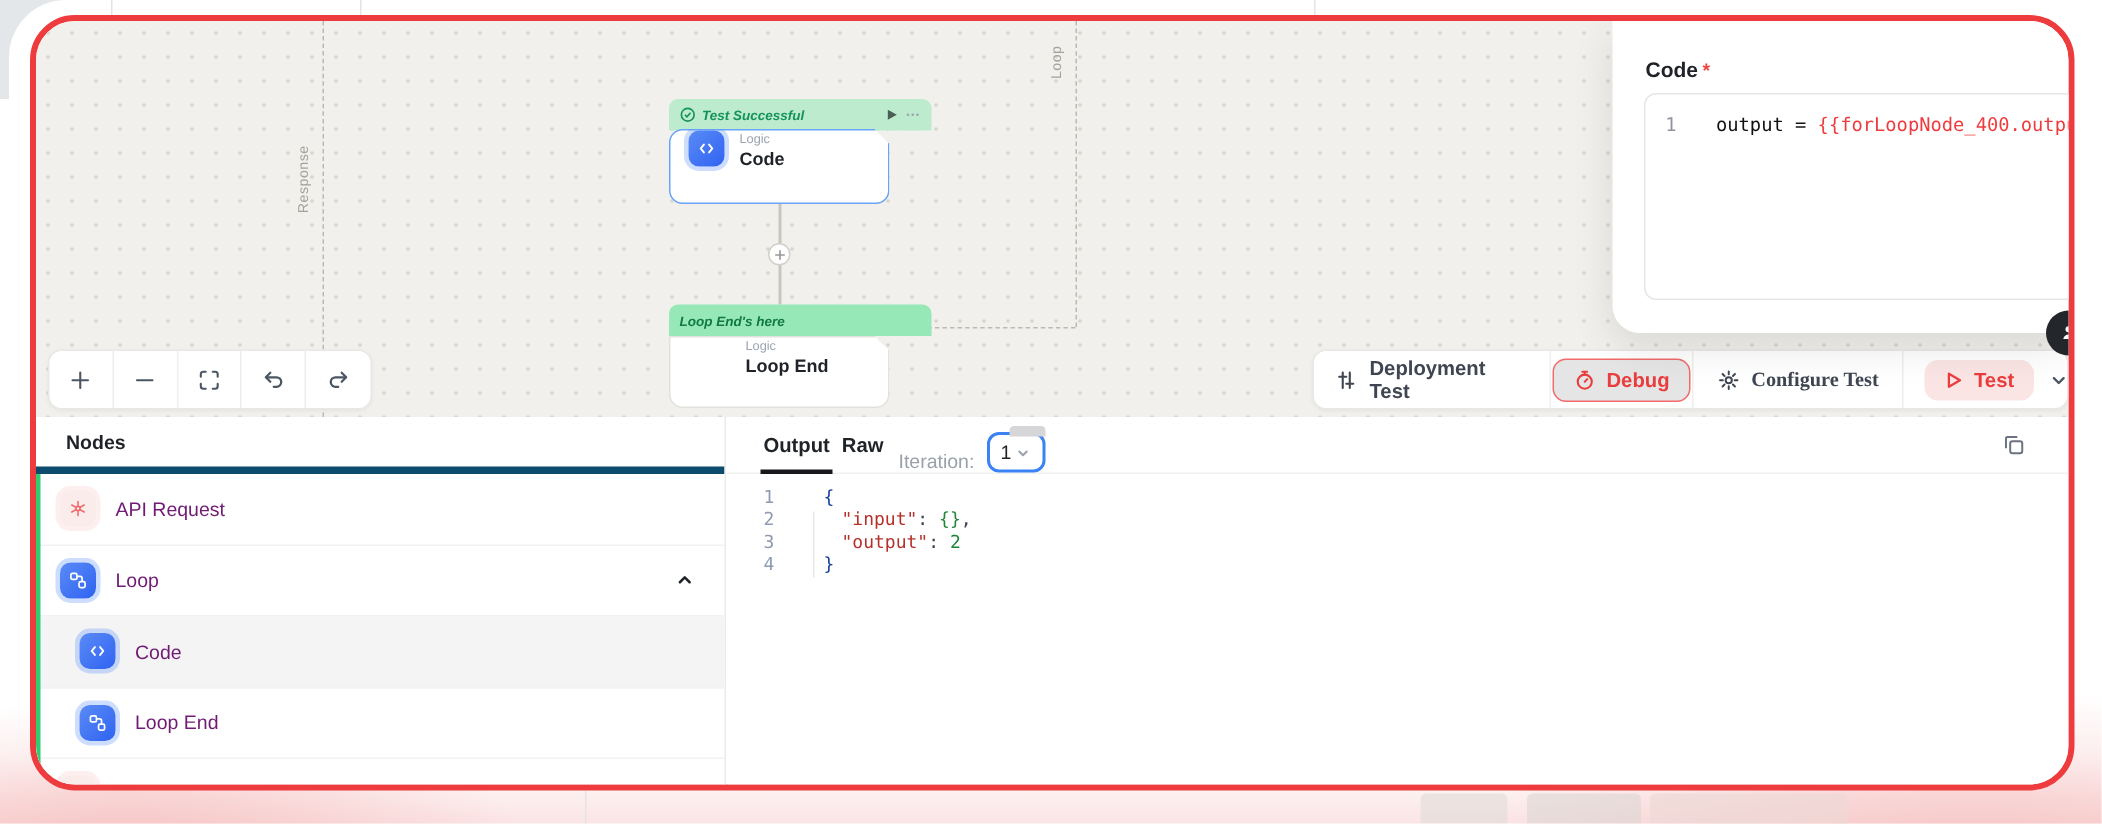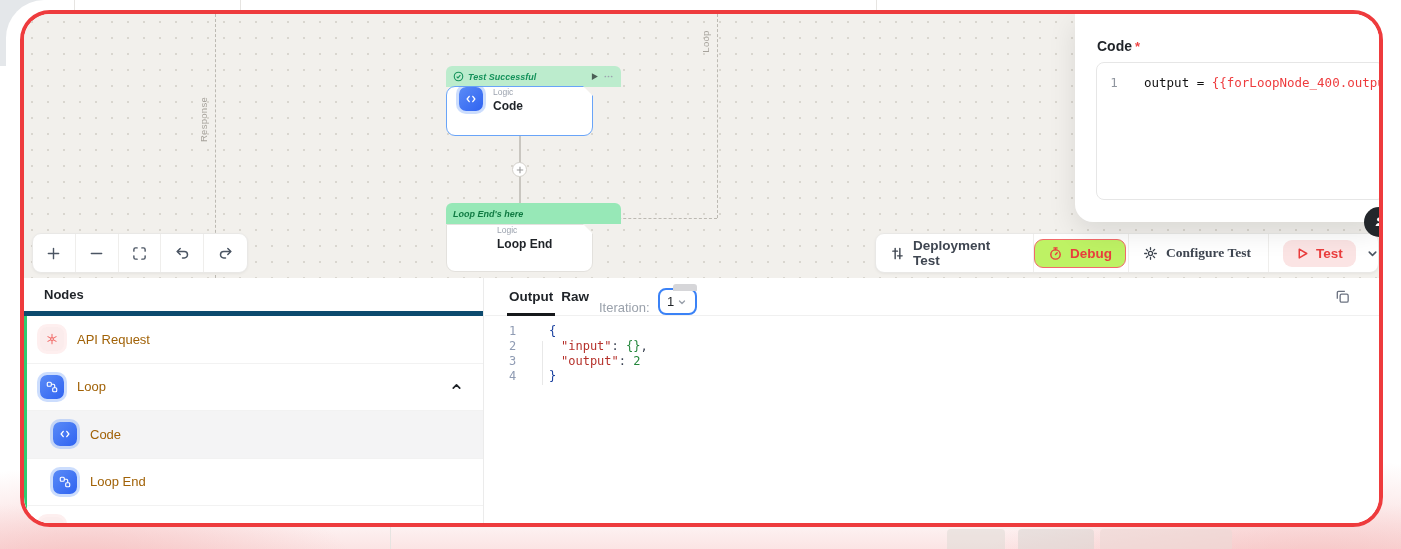--- a/index.html
+++ b/index.html
@@ -58,25 +58,25 @@
     background:#fff; border:1px solid #d3d0ca; color:#8b8playground; color:#8b8f98; display:flex; align-items:center; justify-content:center; }
 
   
   .toolbar { position:absolute; top:219px; height:40px; background:#fff; border:1px solid #e9e8e6;
     border-radius:9px; display:flex; align-items:stretch; box-shadow:0 1px 3px rgba(0,0,0,.05); overflow:hidden; }
   .tb-left { left:8px; width:216px; }
   .tb-right { left:851px; width:504px; }
   .tb-btn { display:flex; align-items:center; justify-content:center; gap:8px; color:#4b5563; cursor:pointer; }
   .tb-left .tb-btn { width:43px; border-right:1px solid #efeeec; }
   .tb-left .tb-btn:last-child { border-right:none; }
-  .tb-seg { display:flex; align-items:center; gap:8px; border-right:1px solid #efeeec;
+  .tb-seg { display:flex; align-items:center; justify-content:center; gap:8px; border-right:1px solid #efeeec;
     font-size:13.5px; font-weight:600; color:#3f4651; padding:0 14px; }
   .tb-seg:last-child { border-right:none; }
   .pill { display:flex; align-items:center; gap:7px; border-radius:9px; padding:6px 13px; font-size:13.5px; font-weight:600; }
-  .pill.debug { border:1.5px solid #f26a6a; color:#ea3d3d; background:#bef264; }
+  .pill.debug { border:1.5px solid #f26a6a; color:#ea3d3d; background:#e5e5e5; }
   .pill.test { background:#fbe4e4; color:#ea3d3d; border:none; }
 
   
   .code-panel { position:absolute; left:1051px; top:0; width:304px; height:208px; background:#fff;
     border-radius:0 0 0 18px; box-shadow:0 10px 28px rgba(0,0,0,.10); }
   .code-panel-title { position:absolute; left:22px; top:24px; font-size:14px; font-weight:bold; color:#1f2328; }
   .req { color:#ef4444; font-weight:bold; margin-left:3px; font-size:13px; }
   .code-editor { position:absolute; left:21px; right:-6px; top:48px; height:138px;
     border:1px solid #e6e6e6; border-radius:8px; background:#fff; overflow:hidden;
     font-family:"DejaVu Sans Mono", monospace; font-size:12.5px; }
@@ -87,21 +87,21 @@
   .fab { position:absolute; left:1340px; top:193px; width:30px; height:30px; border-radius:50%;
     background:#23272b; display:flex; align-items:center; justify-content:center; }
 
   
   .sidebar { position:absolute; left:0; top:264px; width:460px; bottom:0; background:#fff;
     border-right:1px solid #ebebeb; overflow:hidden; }
   .sidebar-header { height:38px; display:flex; align-items:center; padding-left:20px;
     font-size:13px; font-weight:bold; color:#1f2328; border-bottom:5px solid #0c4a6e; }
   .green-bar { position:absolute; left:0; top:38px; bottom:0; width:3px; background:#2fcc71; }
   .node-row { height:47.5px; display:flex; align-items:center; gap:13px; border-bottom:1px solid #f2f2f2;
-    font-size:13px; color:#a16207; cursor:pointer; }
+    font-size:13px; color:#701a75; cursor:pointer; }
   .node-row.selected { background:#f4f4f5; }
   .node-row .row-icon { width:24px; height:24px; border-radius:7px; display:flex; align-items:center; justify-content:center; }
   .node-row .chev { margin-left:auto; margin-right:20px; color:#1f2328; }
 
   .output { position:absolute; left:461px; top:264px; right:0; bottom:0; background:#fff; }
   .tabs-row { position:relative; height:38px; display:flex; align-items:flex-end; padding-left:24px; gap:8px;
     border-bottom:1px solid #f0f0f0; }
   .tab { font-size:13.5px; font-weight:bold; color:#1f2328; height:100%; display:flex; align-items:center; position:relative; cursor:pointer; }
   .tab.active::after { content:""; position:absolute; left:-2px; right:-2px; bottom:-1px; height:3px; background:#16181b; }
   .iter-label { font-size:13px; color:#9aa1ab; margin-left:2px; }

